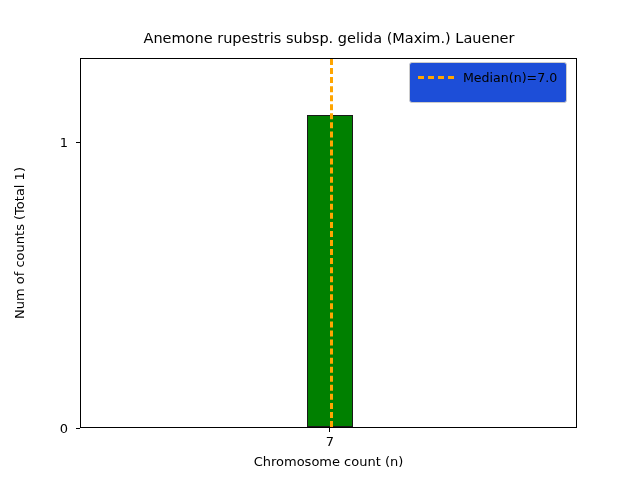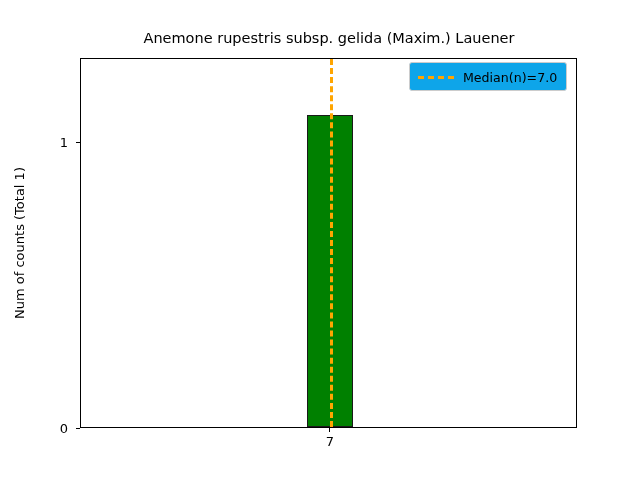--- a/index.html
+++ b/index.html
@@ -136,22 +136,22 @@
     white-space: nowrap;
   }
 
   
   #legend {
     position: absolute;
     left: 409px;
     top: 62px;
     border: 1px solid #cccccc;
     border-radius: 3px;
-    background: #0ea5e9;
-    padding: 6px 9px 4px 8px;
+    background: #1d4ed8;
+    padding: 6px 9px 16px 8px;
     box-sizing: border-box;
   }
   .legend-row {
     display: flex;
     align-items: center;
     gap: 9px;
     height: 17px;
   }
   .legend-swatch {
     width: 36px;
@@ -193,20 +193,21 @@
 
       <div class="bar" style="left: 226px; width: 46px; height: 311.864px;" title="7"></div>
 
       <div class="median-line" style="left:249px;"></div>
     </div>
   </div>
 
   <div class="xtick-mark" style="left:329px;"></div>
   <div class="xtick-label" style="left:330px;">7</div>
 
+  <div id="xlabel">Chromosome count (n)</div>
 
   <div id="legend">
     <div class="legend-row">
       <span class="legend-swatch"></span>
       <span class="legend-text">Median(n)=7.0</span>
     </div>
   </div>
 
 </div>
 

